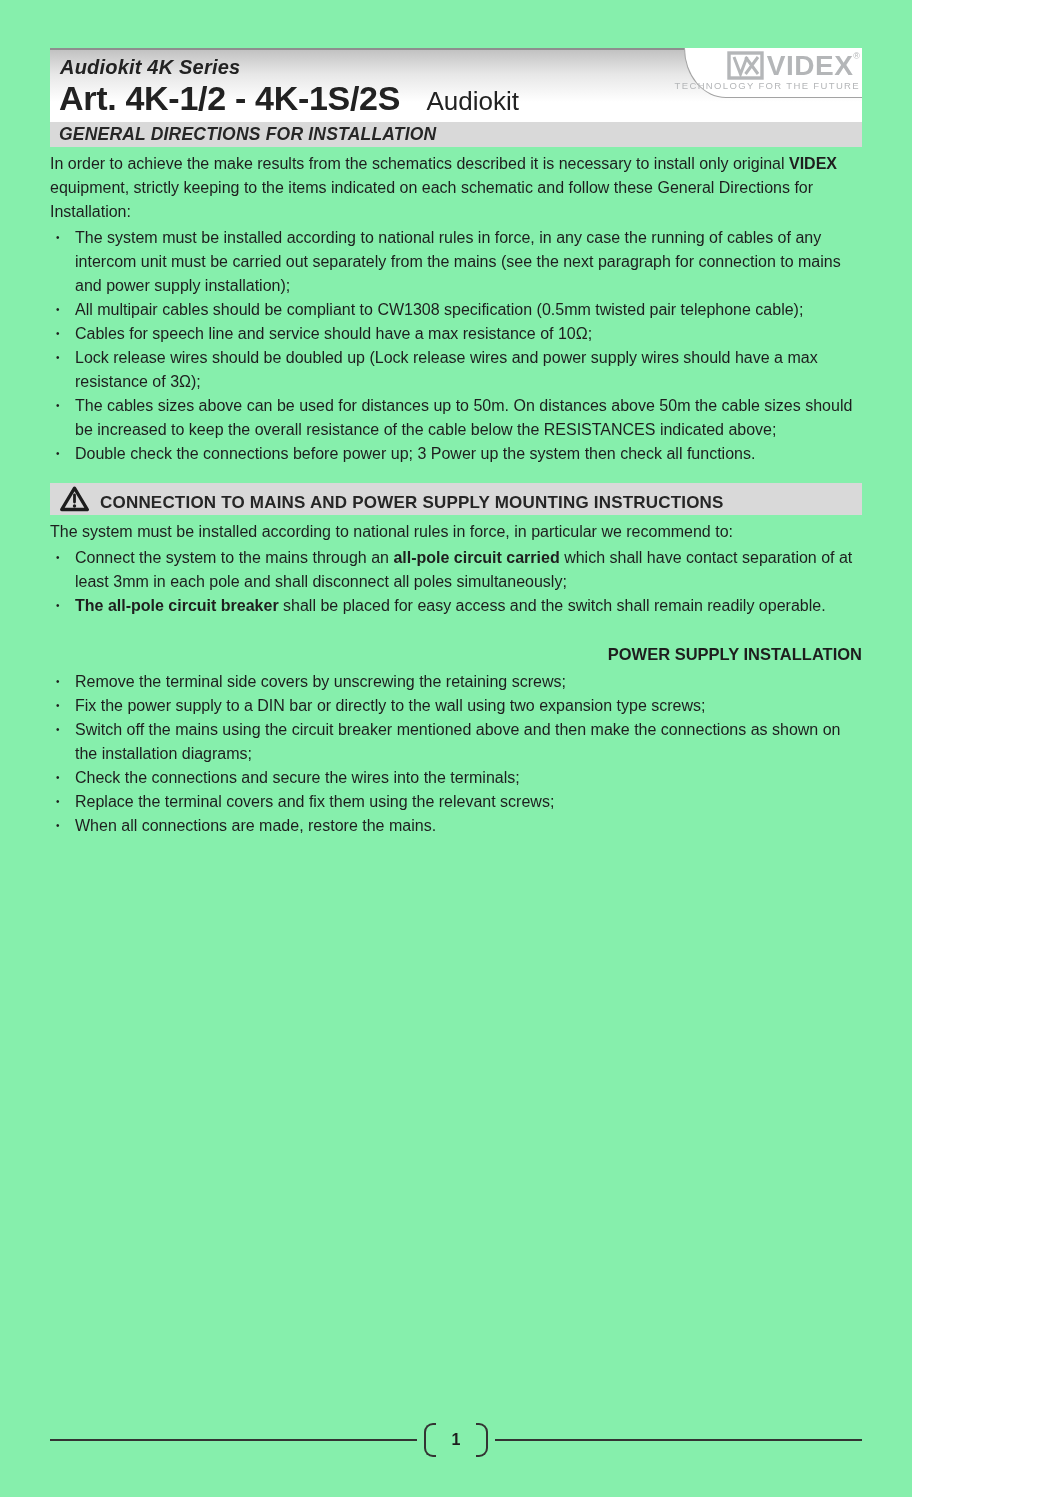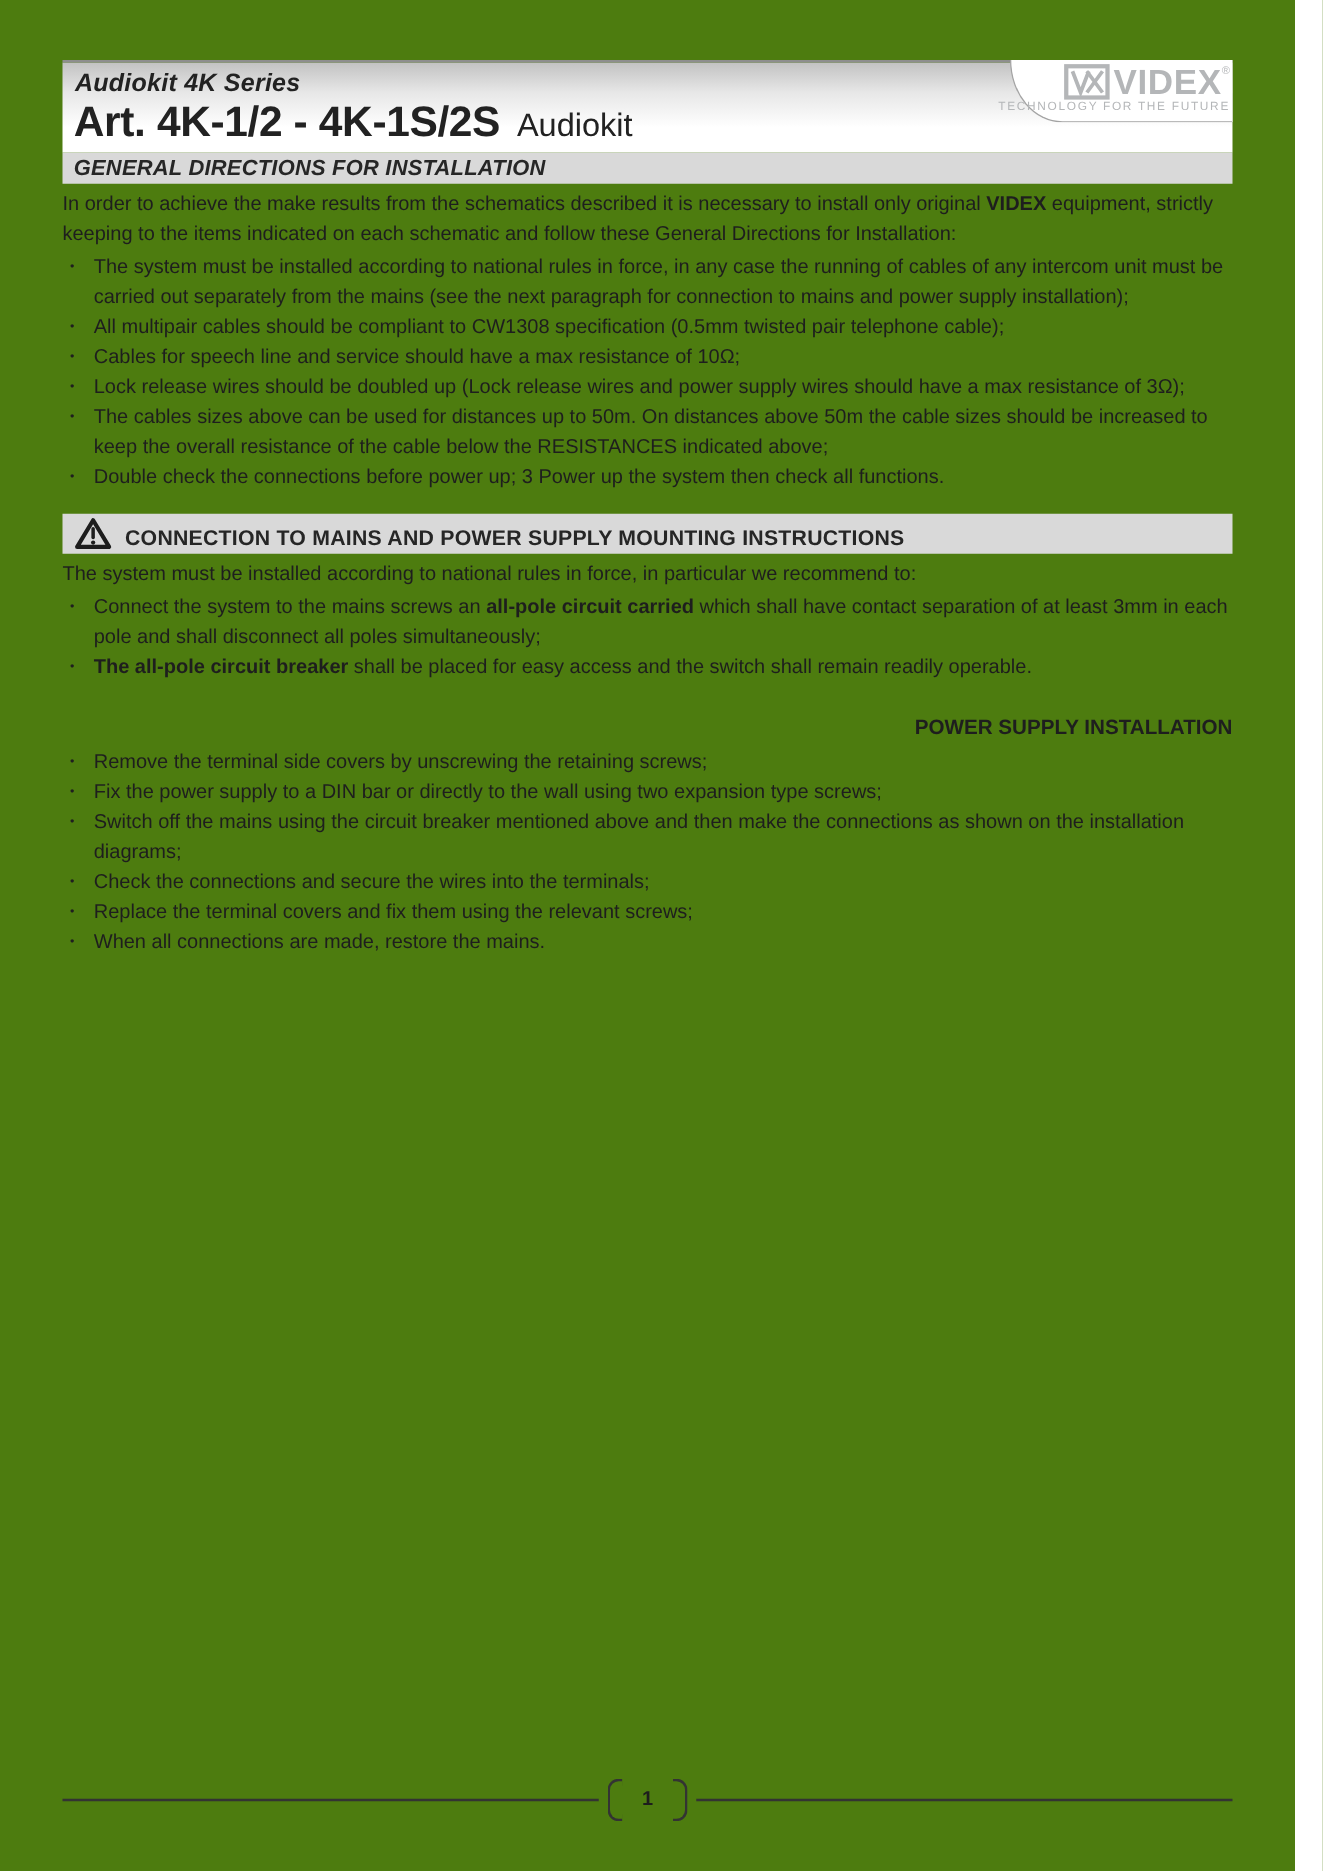--- a/index.html
+++ b/index.html
@@ -1,26 +1,26 @@
 <!DOCTYPE html>
 <html><head>
 <meta charset="utf-8">
 <style>
   html,body { margin:0; padding:0; background:#ffffff; }
   body { font-family:"Liberation Sans", sans-serif; color:#1e1e1e; }
-  .page { position:relative; width:1036px; height:1497px; background:#4d7c0f; overflow:hidden; }
+  .page { position:relative; width:912px; height:1497px; background:#86efac; overflow:hidden; }
   .content { margin:0 50px; padding-top:48px; }
 
   
   .masthead { position:relative; height:72px; border-top:2px solid #8e8e8e;
               background:linear-gradient(to bottom,#c2c2c2 0px,#e7e7e7 24px,#ffffff 52px); }
   .series { font-size:20px; font-weight:bold; font-style:italic; padding:5px 0 0 10px; line-height:24px; letter-spacing:0.2px; color:#222; }
   .title-row { padding-left:9px; white-space:nowrap; }
   .title { font-size:34px; font-weight:bold; letter-spacing:-0.3px; color:#222; }
-  .subtitle { font-size:26px; margin-left:9px; color:#222; }
+  .subtitle { font-size:26px; margin-left:22px; color:#222; }
 
   .logo-panel { position:absolute; top:-2px; right:0; width:178px; height:50px; background:#fff;
                 border-left:1px solid #a3a3a3; border-bottom:1px solid #a3a3a3;
                 border-bottom-left-radius:42px 50px;
                 display:flex; flex-direction:column; align-items:flex-end; justify-content:center;
                 padding:0 2px 3px 16px; box-sizing:border-box; }
   .logo-row { display:flex; align-items:center; }
   .monogram { margin-right:3px; }
   .logo-text { font-size:28px; font-weight:bold; color:#b4b6b8; letter-spacing:0.5px; line-height:26px; }
   .logo-reg { font-size:9px; color:#b4b6b8; align-self:flex-start; margin-top:0; }
@@ -118,21 +118,21 @@
         <circle cx="15.5" cy="21" r="1.7" fill="#1d1d1d"></circle>
       </svg>
       <span class="warn-text">CONNECTION TO MAINS AND POWER SUPPLY MOUNTING INSTRUCTIONS</span>
     </div>
 
     <p class="para">The system must be installed according to national rules in force, in particular we recommend to:</p>
 
     <ul class="bullets">
       <li>
           <span class="dot">•</span>
-          <span class="btxt"><span>Connect the system to the mains screws an </span><b>all-pole circuit carried</b><span> which shall have contact separation of at least 3mm in each pole and shall disconnect all poles simultaneously;</span></span>
+          <span class="btxt"><span>Connect the system to the mains through an </span><b>all-pole circuit carried</b><span> which shall have contact separation of at least 3mm in each pole and shall disconnect all poles simultaneously;</span></span>
         </li>
       <li>
           <span class="dot">•</span>
           <span class="btxt"><span></span><b>The all-pole circuit breaker</b><span> shall be placed for easy access and the switch shall remain readily operable.</span></span>
         </li>
     </ul>
 
     <h3 class="sub-heading">POWER SUPPLY INSTALLATION</h3>
 
     <ul class="bullets">

